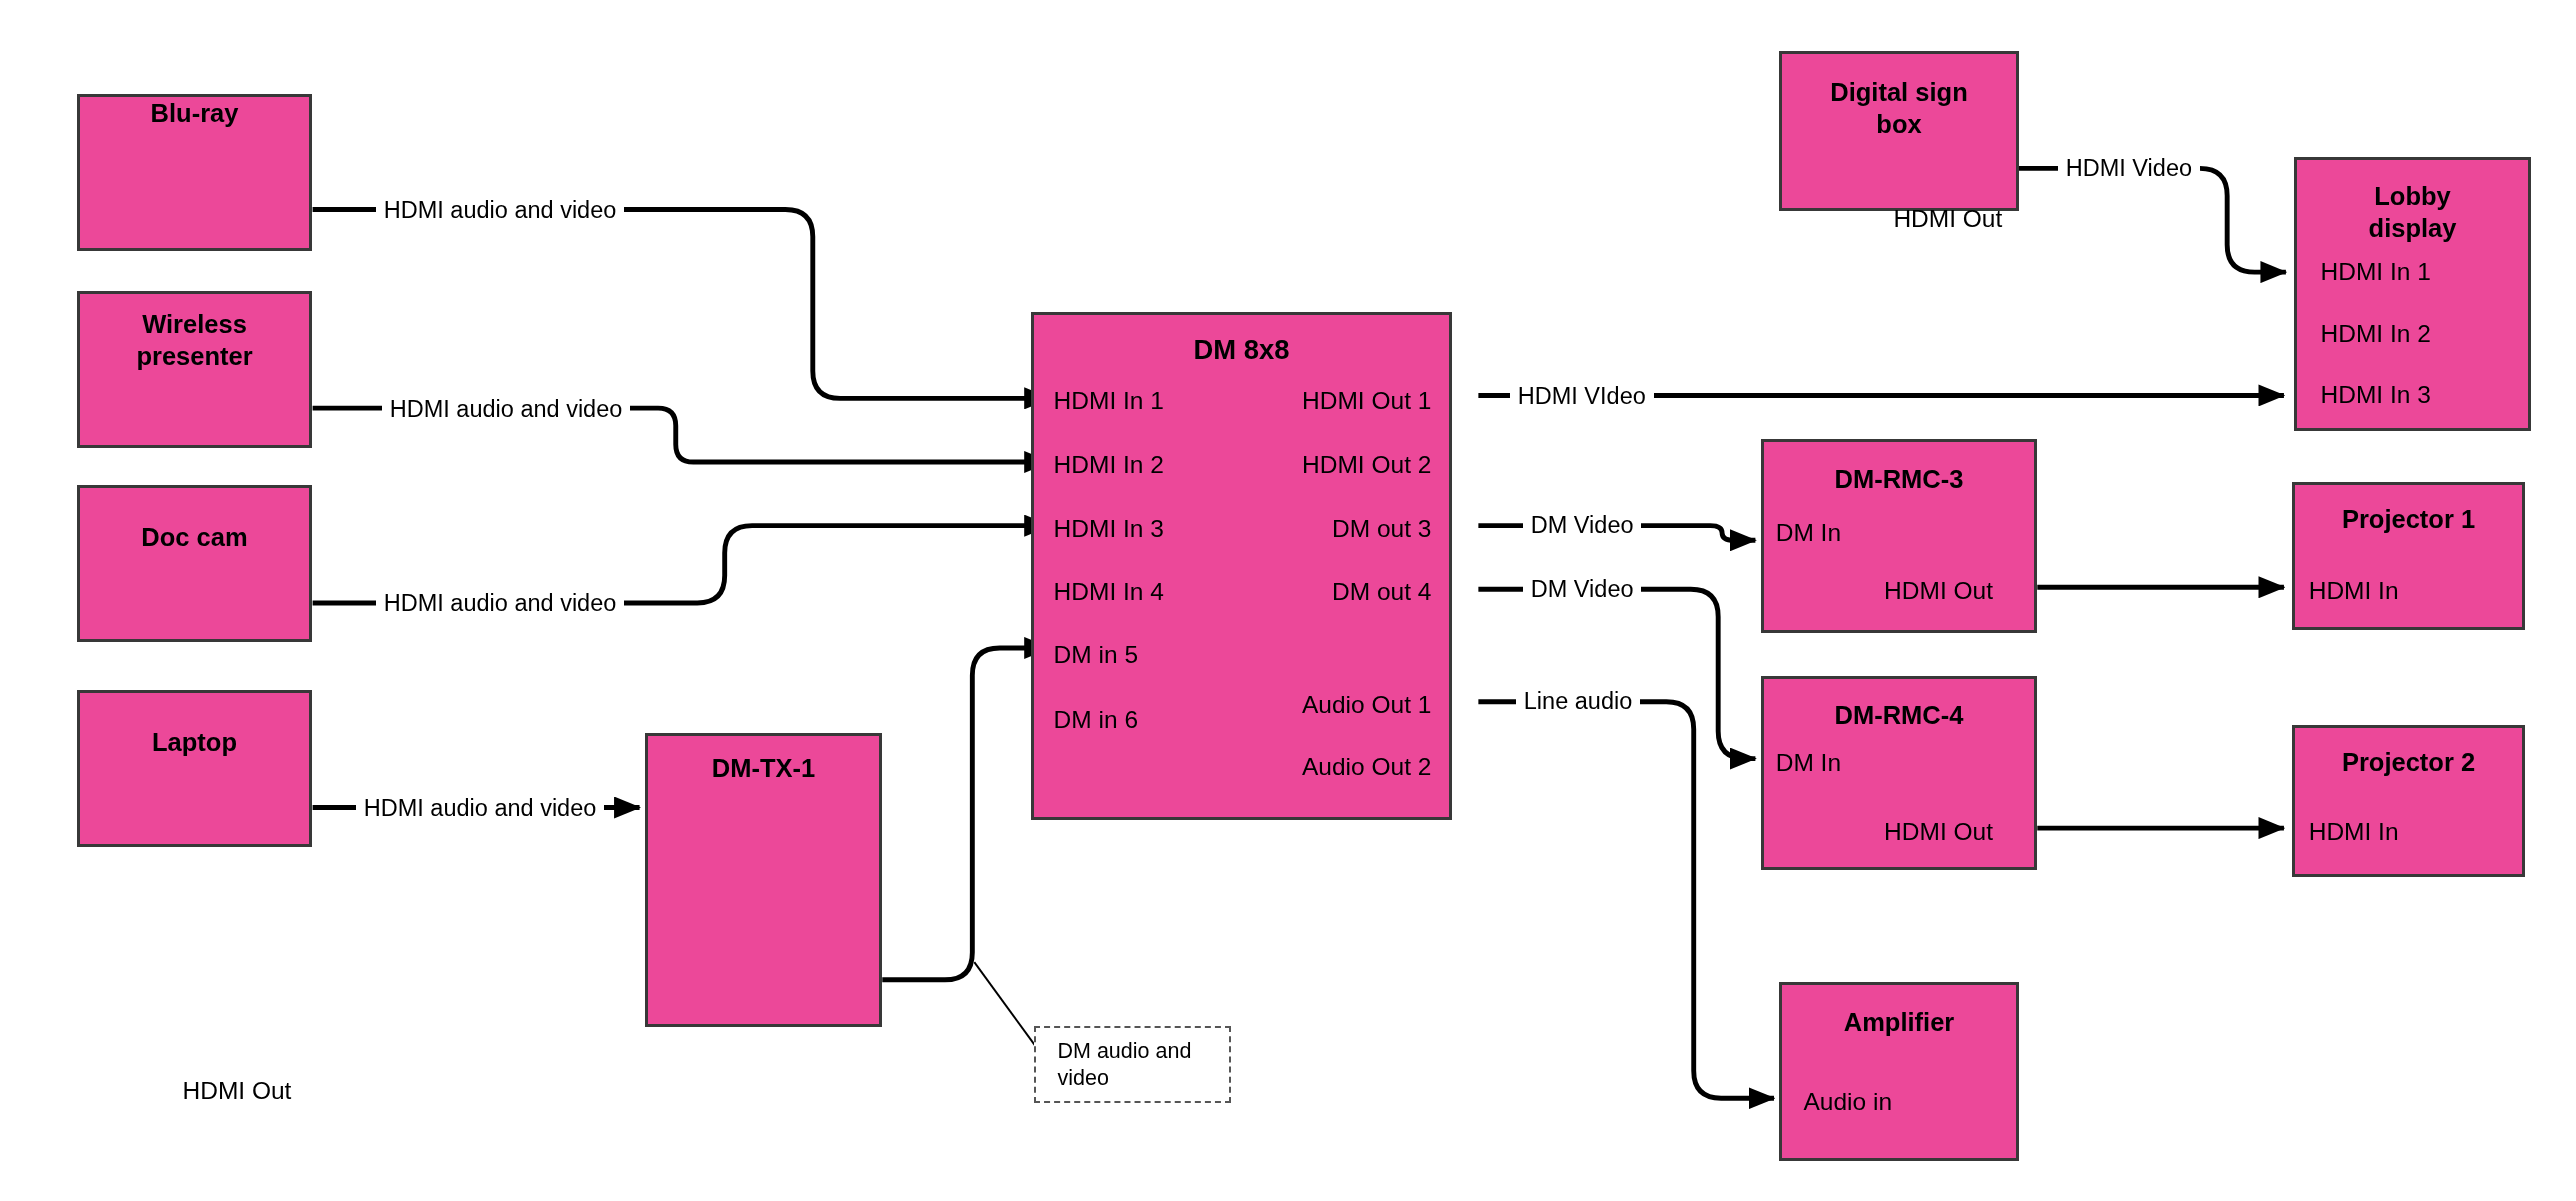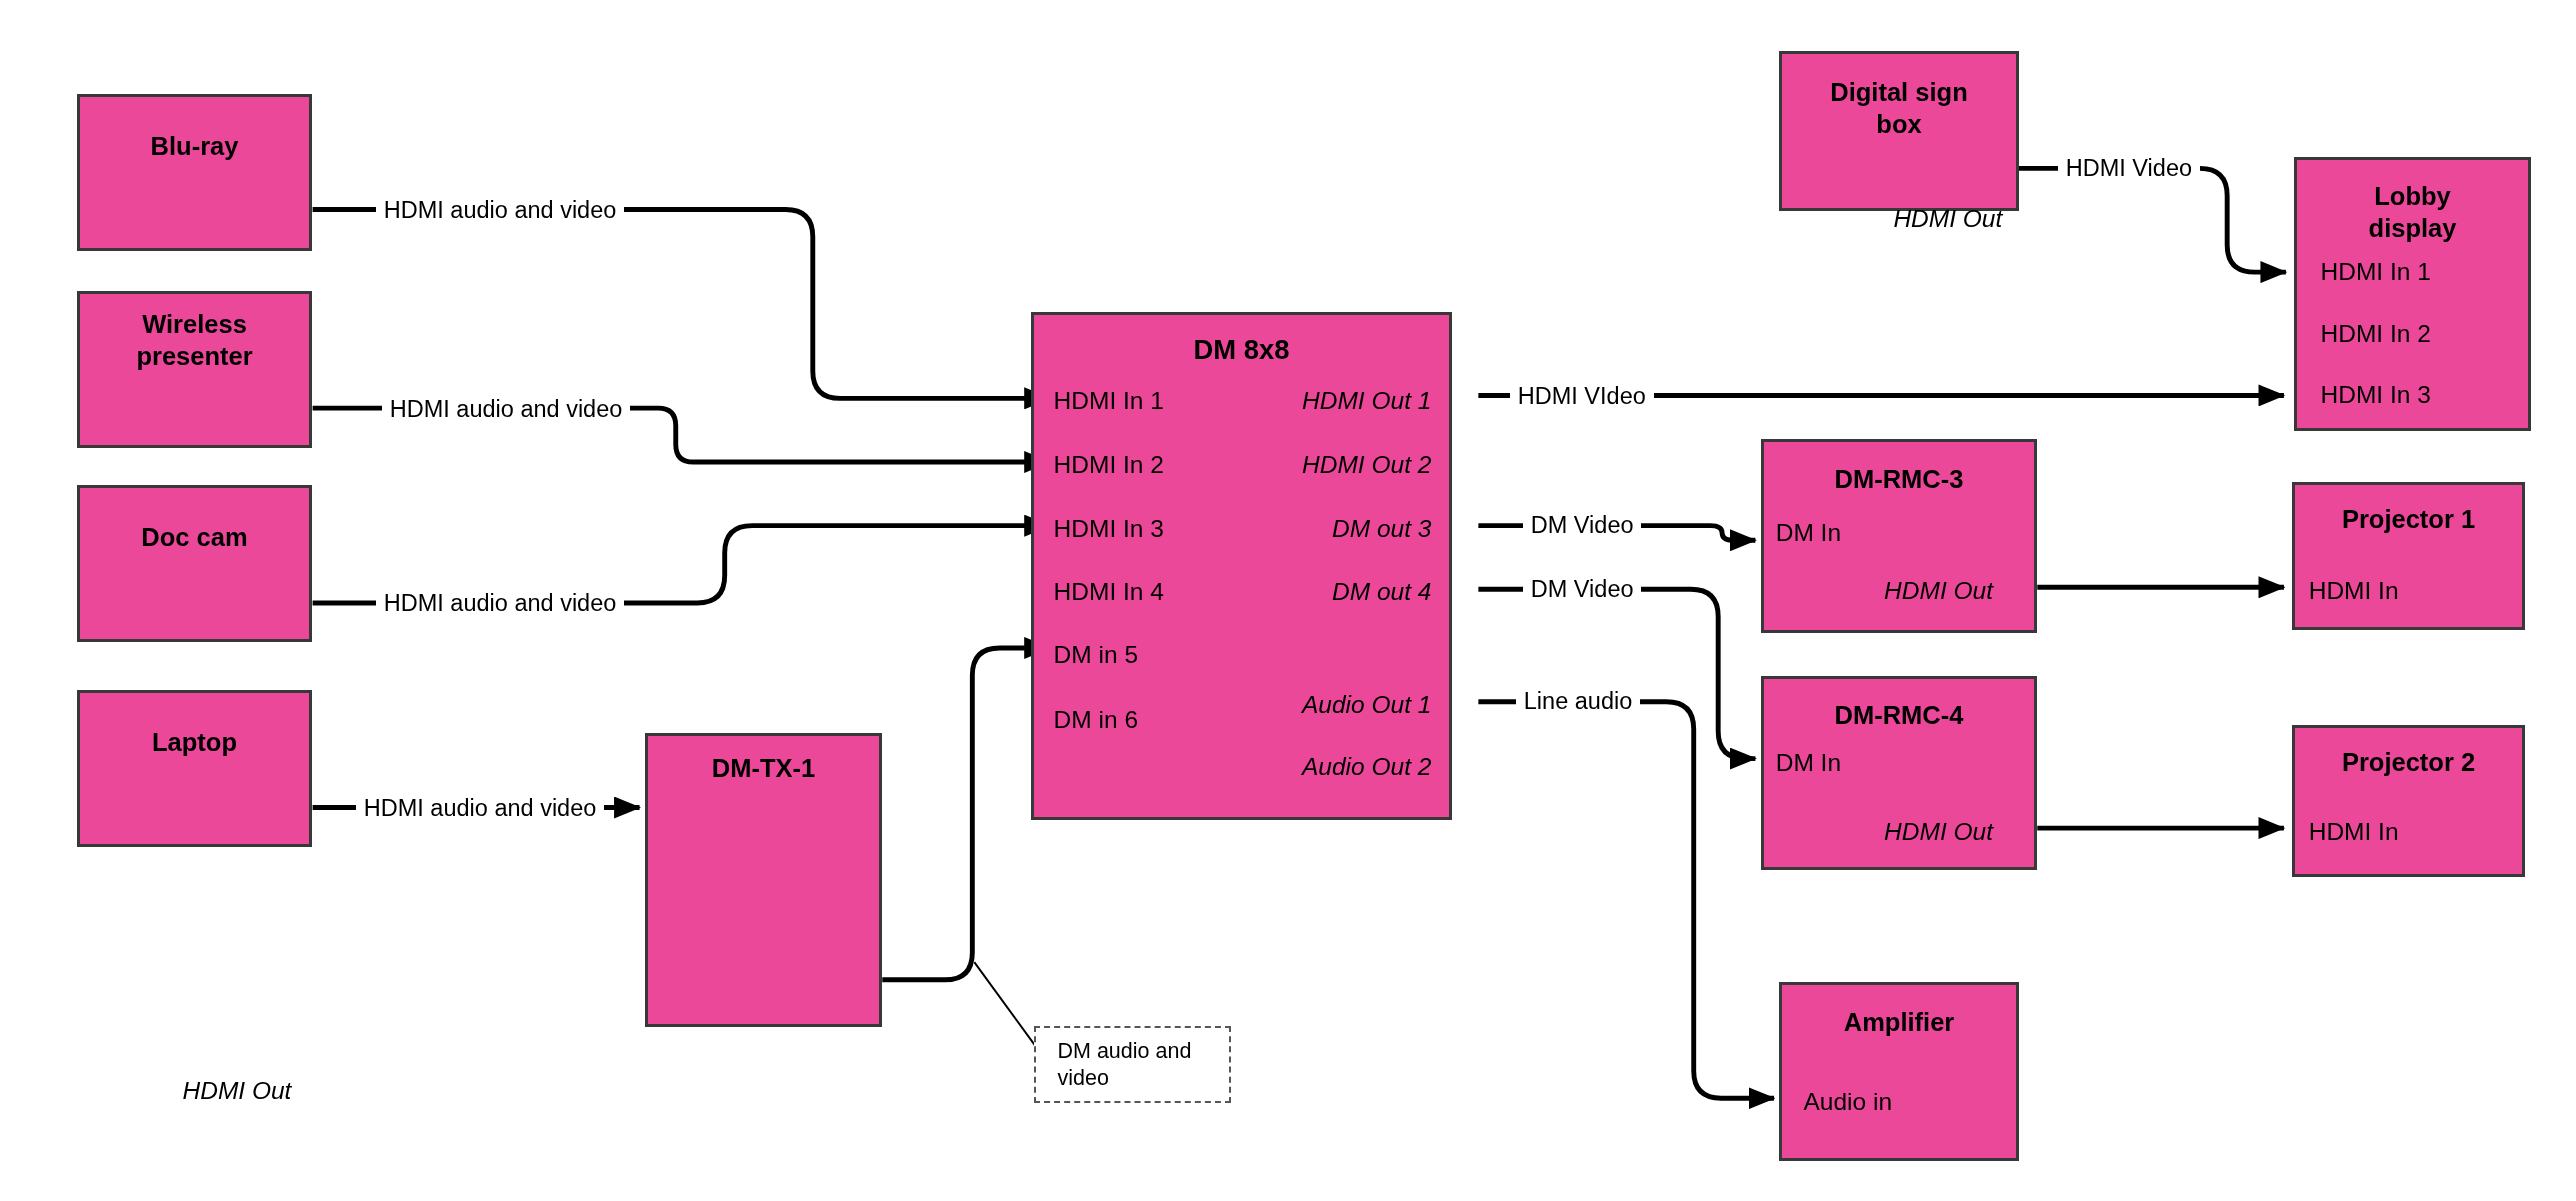--- a/index.html
+++ b/index.html
@@ -3,21 +3,21 @@
 <meta charset="utf-8">
 <style>
   html,body{margin:0;padding:0;background:#ffffff;}
   body{font-family:"Liberation Sans","DejaVu Sans",sans-serif;color:#000;}
   .canvas{position:relative;width:2576px;height:1201px;background:#fff;overflow:hidden;}
   .wires{position:absolute;left:0;top:0;z-index:1;}
   .node{position:absolute;border:3.9px solid #383838;background:#ec4899;box-sizing:border-box;z-index:2;}
   .node .title{font-weight:bold;font-size:25.5px;line-height:32px;text-align:center;margin:0 auto;}
   .port{position:absolute;font-size:24.5px;line-height:29px;white-space:nowrap;}
   .pl{left:19.6px;}
-  .pr{right:17.6px;text-align:left;font-style:italic;}
+  .pr{right:17.6px;text-align:left;}
   .elabel{position:absolute;font-size:23.5px;line-height:29px;white-space:nowrap;background:#fff;padding:0 7.8px;z-index:3;}
   .note{position:absolute;border:2px dashed #555;background:#fff;box-sizing:border-box;
         font-size:21.5px;line-height:27.4px;padding:9.8px 21.5px 0 21.5px;z-index:2;}
 </style>
 </head>
 <body>
 
 <div class="canvas">
 
   <svg class="wires" width="2576" height="1201" viewBox="0 0 2631 1227">
@@ -37,21 +37,21 @@
       <path d="M 1510 602 H 1727 Q 1755 602 1755 630 V 747 Q 1755 775 1783 775 H 1793" marker-end="url(#arr)"></path>
       <path d="M 1510 717 H 1702 Q 1730 717 1730 745 V 1094 Q 1730 1122 1758 1122 H 1812" marker-end="url(#arr)"></path>
       <path d="M 2081 600 H 2333" marker-end="url(#arr)"></path>
       <path d="M 2081 846 H 2333" marker-end="url(#arr)"></path>
       <path d="M 2062 172 H 2247 Q 2275 172 2275 200 V 250 Q 2275 278 2303 278 H 2335" marker-end="url(#arr)"></path>
     </g>
     <path d="M 995 983 L 1057 1068" fill="none" stroke="#000" stroke-width="2"></path>
   </svg>
 
   <div class="node" style="left:77px;top:94px;width:235px;height:157px">
-    <div class="title" style="padding-top:33px">Blu-ray</div>
+    <div class="title" style="">Blu-ray</div>
     <span class="port pr" style="top:195px">HDMI Out</span>
   </div>
 
   <div class="node" style="left:77px;top:291px;width:235px;height:157px">
     <div class="title" style="padding-top:13.7px;width:157px">Wireless presenter</div>
     <span class="port pr" style="top:394px">HDMI Out</span>
   </div>
 
   <div class="node" style="left:77px;top:485px;width:235px;height:157px">
     <div class="title" style="padding-top:33px">Doc cam</div>

